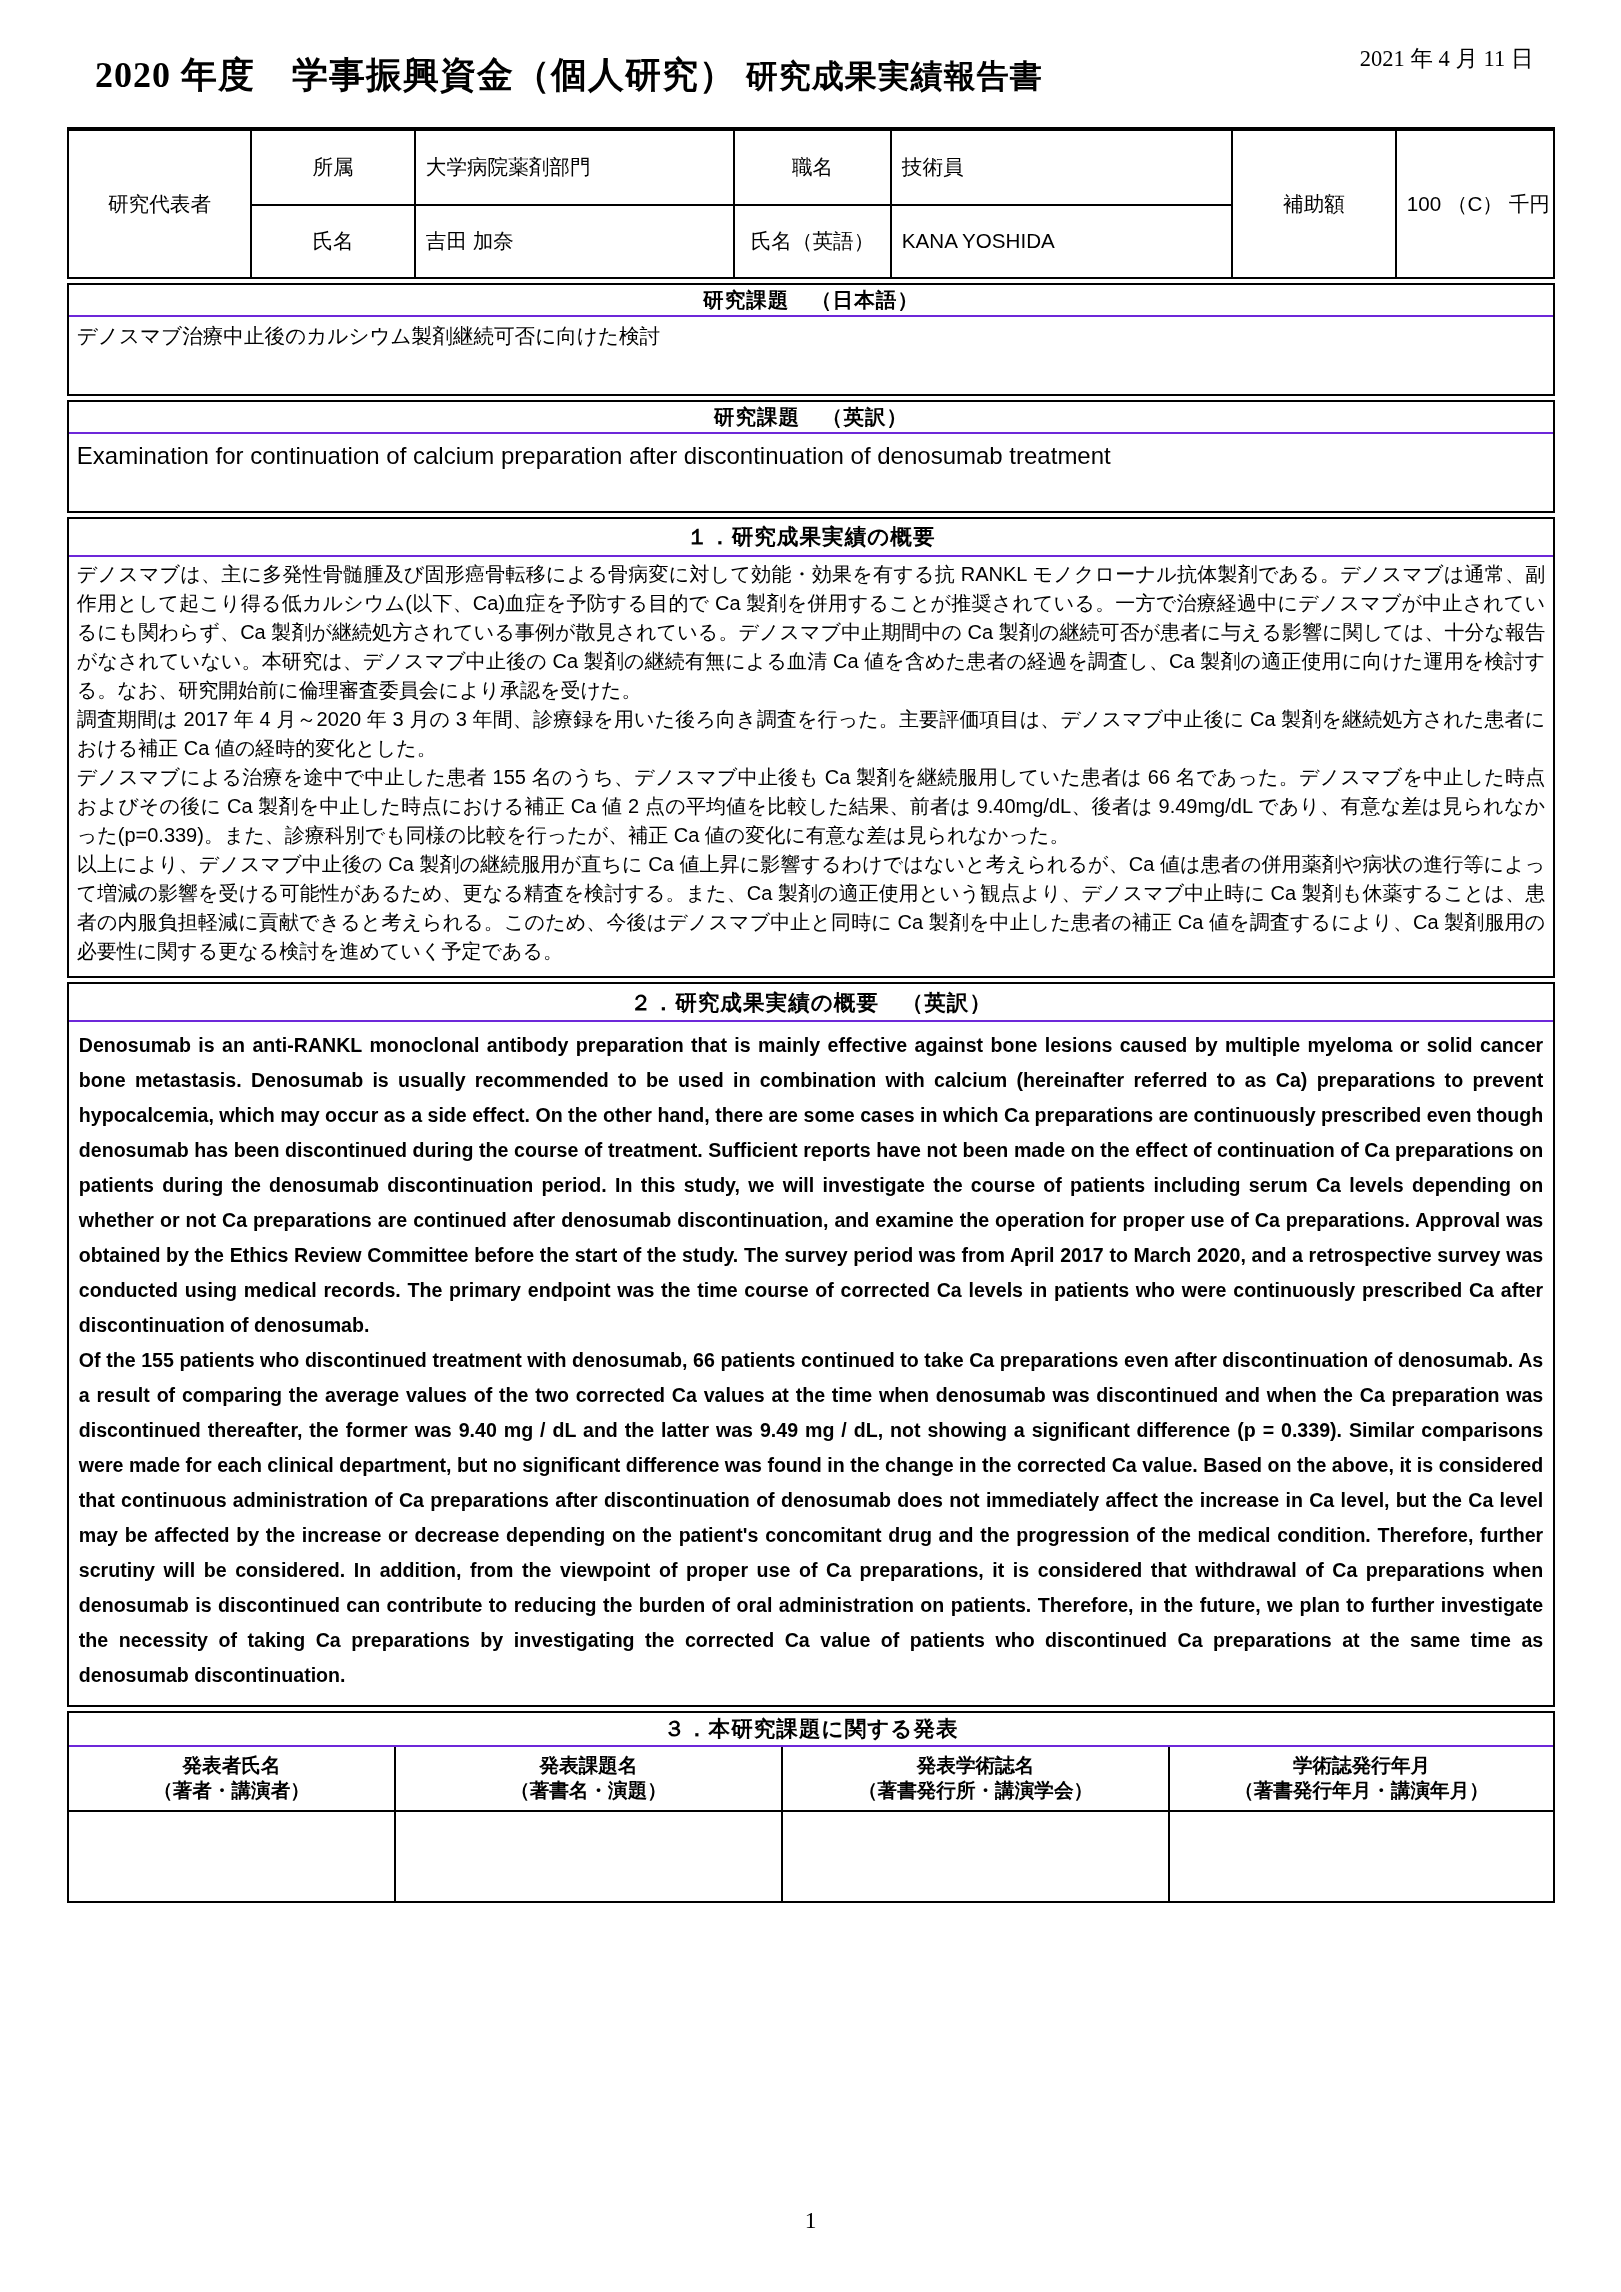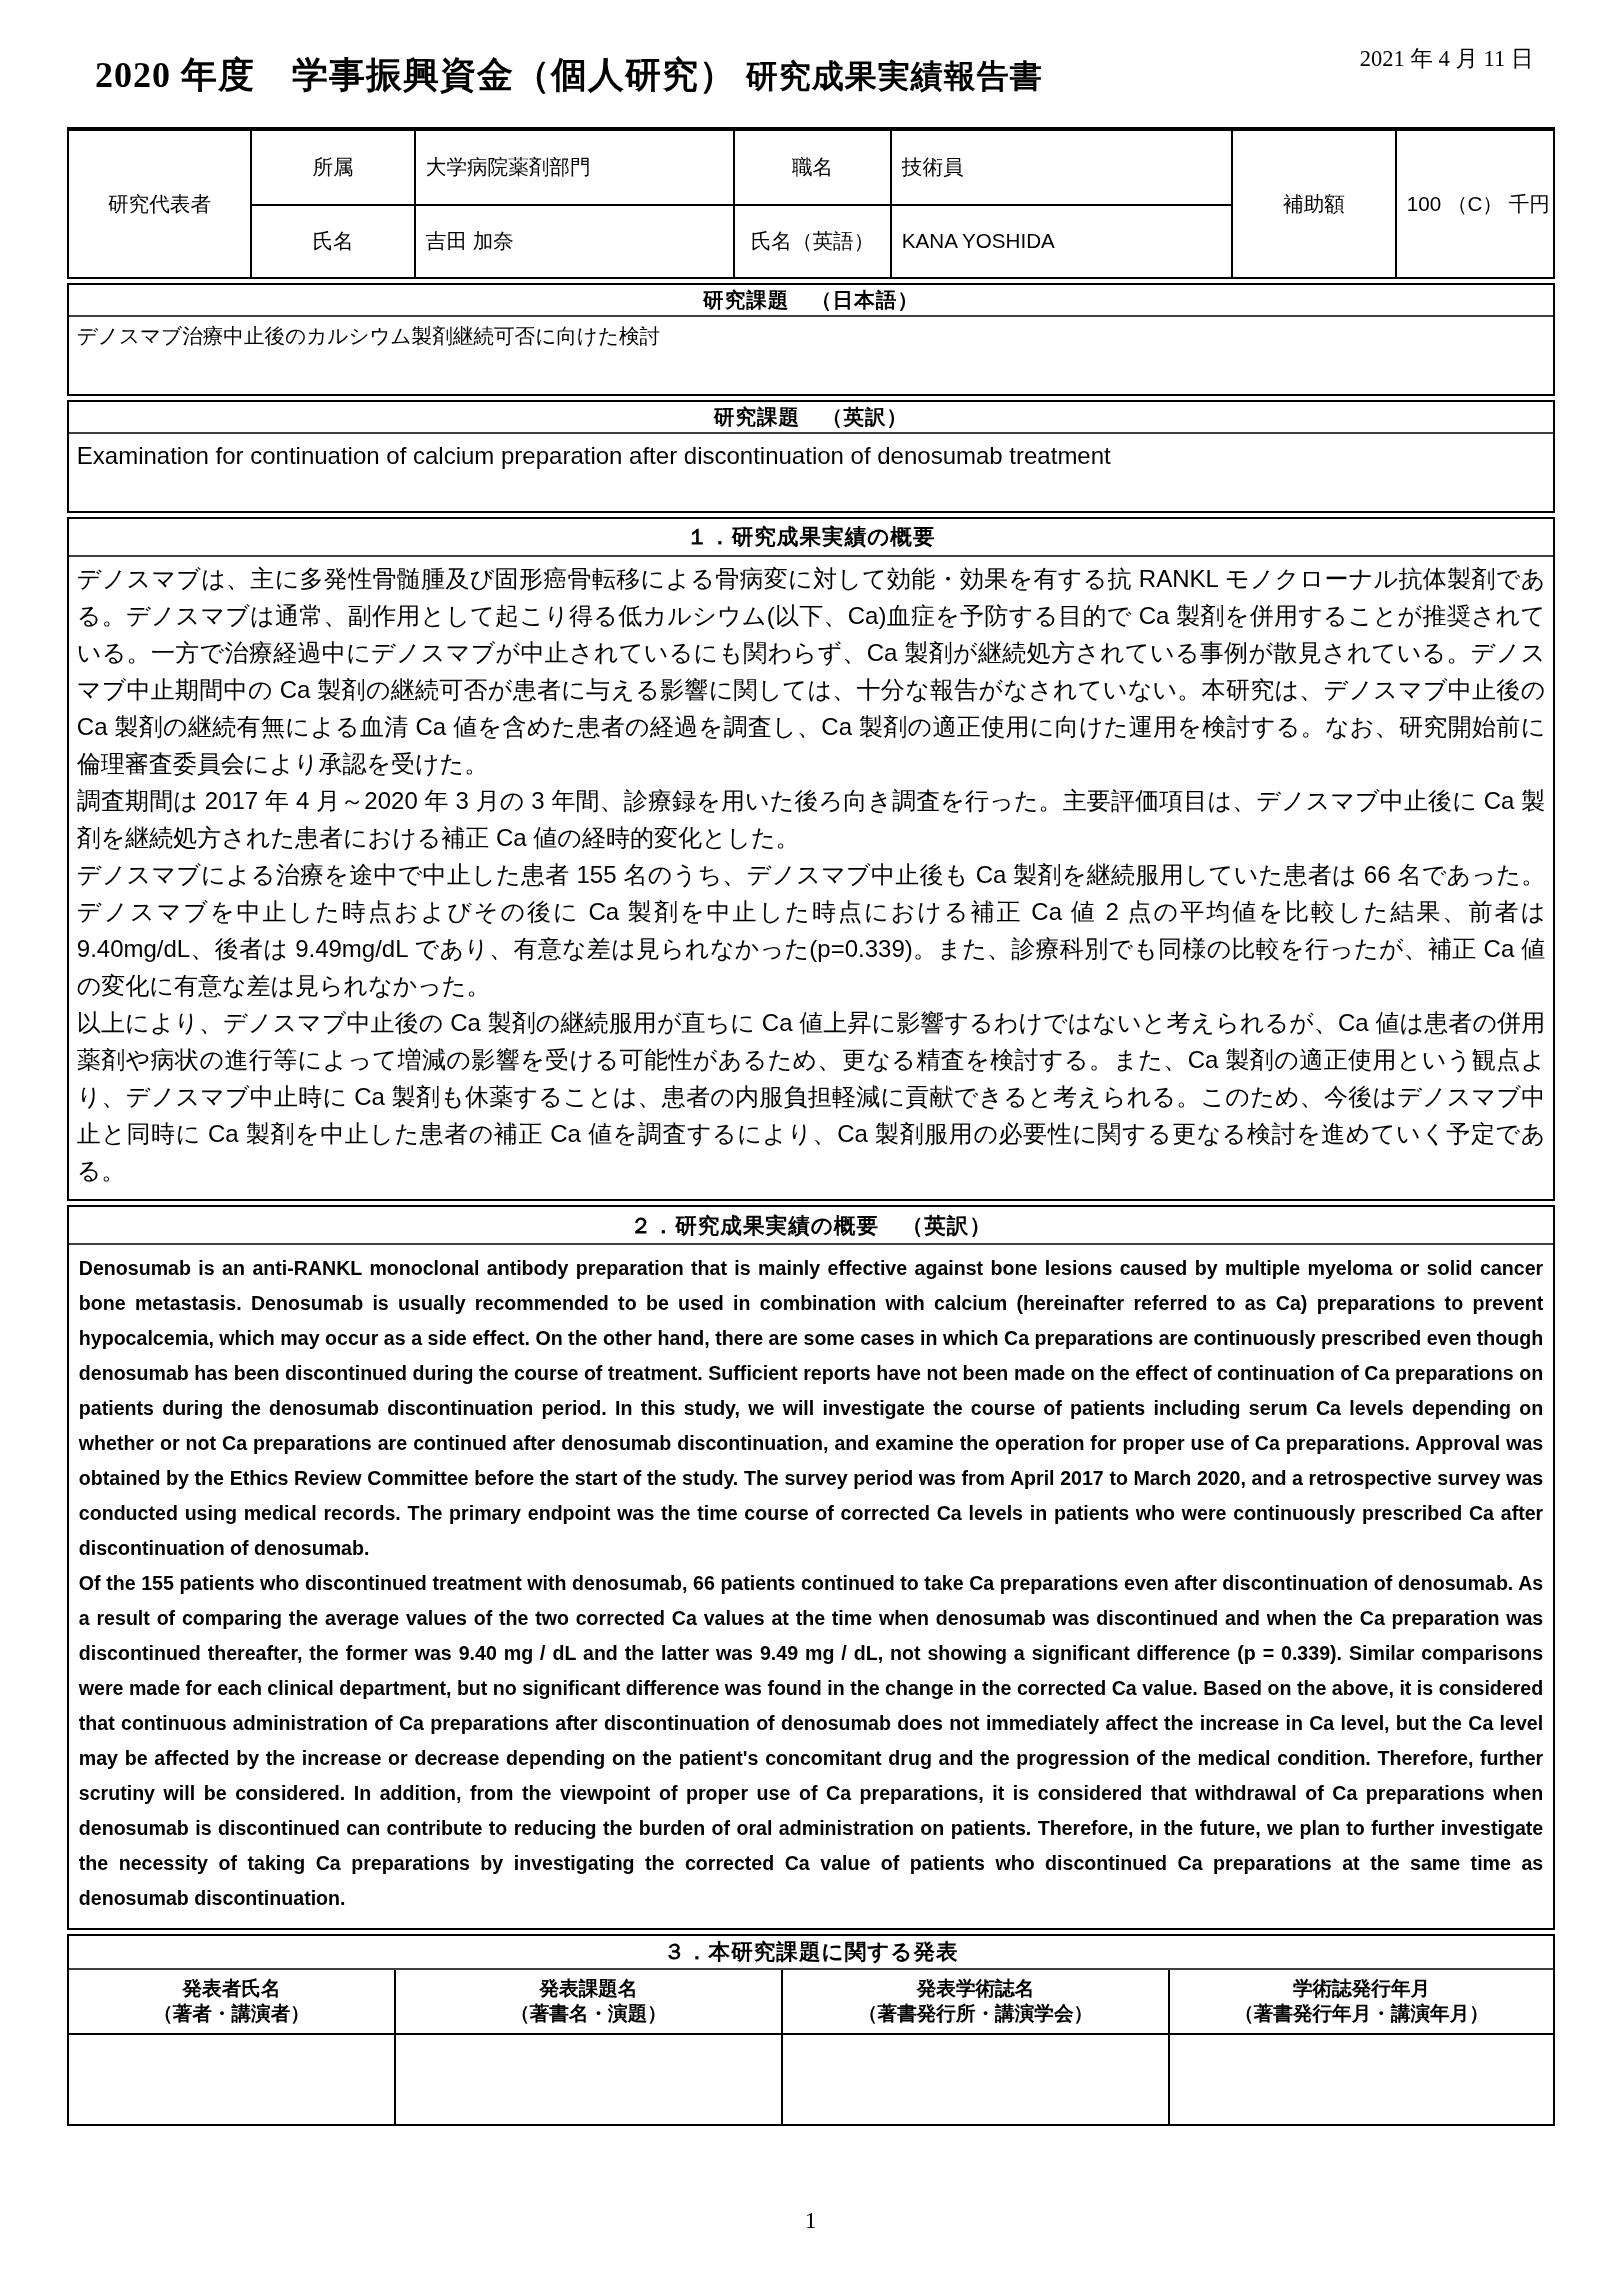--- a/index.html
+++ b/index.html
@@ -22,21 +22,21 @@
   .doc-date{
     position:absolute;right:21.6px;top:5.9px;
     font-family:"Liberation Serif","DejaVu Serif",serif;font-size:22.5px;
   }
 
   
   .block{border:2.9px solid #000;margin-top:3.9px;background:#fff;}
   .block.first{border-top-width:4.9px;}
   .sec-header{
     display:flex;align-items:center;justify-content:center;
-    font-size:21.6px;font-weight:bold;border-bottom:2px solid #404040;
+    font-size:21.6px;font-weight:bold;border-bottom:2px solid #6d28d9;
     letter-spacing:1px;
   }
 
   
   .res-grid{
     display:grid;
     grid-template-columns:181px 164px 319px 157px 341px 164px auto;
     grid-template-rows:73px 73px;
   }
   .cell{display:flex;align-items:center;font-size:20.6px;box-sizing:border-box;}
@@ -47,21 +47,21 @@
   .span2{grid-row:span 2;}
 
   
   .rt-header{height:30px;font-size:20.6px;}
   .rt-body{min-height:77px;font-size:20.6px;padding:4.9px 7.8px;box-sizing:border-box;}
   .rt-body.en{font-size:24px;padding-top:8.8px;}
 
   
   .sum-header{height:36px;}
   .sum-body-ja{
-    padding:3.9px 7.8px 9.8px 7.8px;font-size:24px;line-height:37px;
+    padding:3.9px 7.8px 9.8px 7.8px;font-size:20px;line-height:29px;
     text-align:justify;
   }
   .sum-body-en{
     padding:5.9px 9.8px 11.8px 9.8px;font-size:19.6px;line-height:35px;
     text-align:justify;
     font-weight:bold;
   }
   .sum-body-ja p,.sum-body-en p{margin:0;}
 
   

